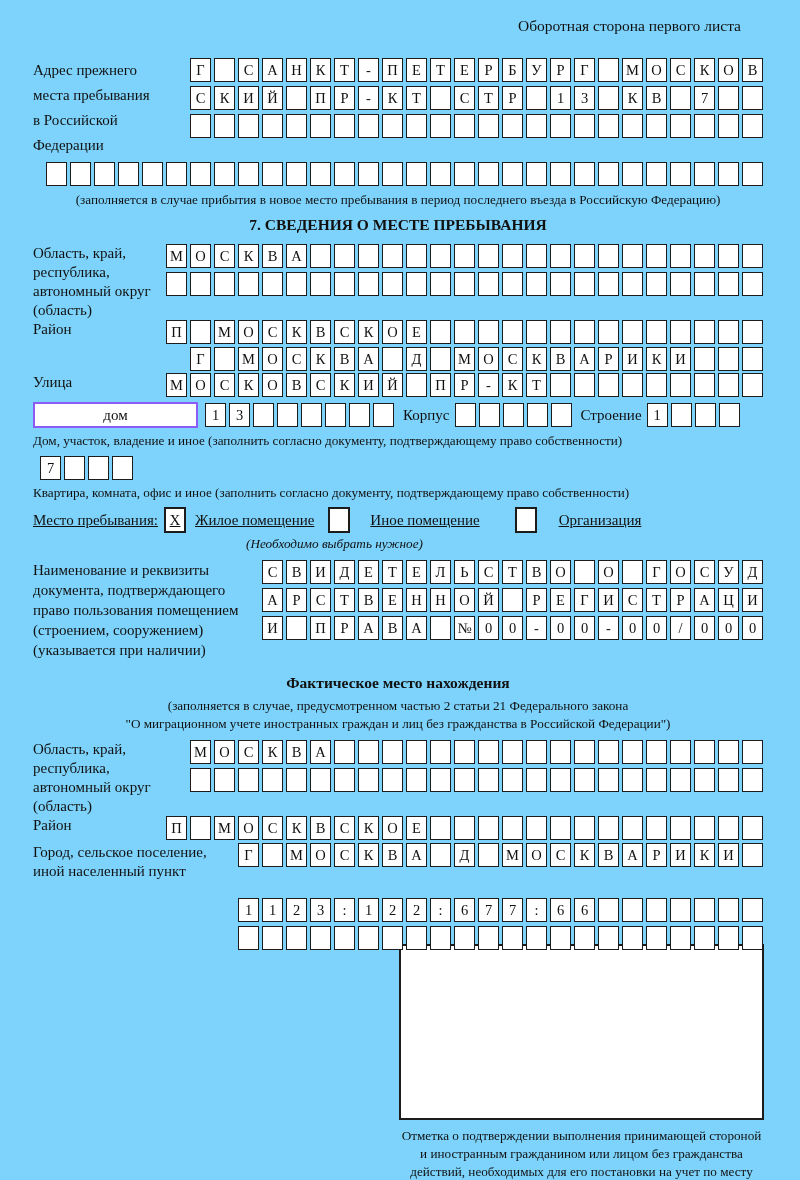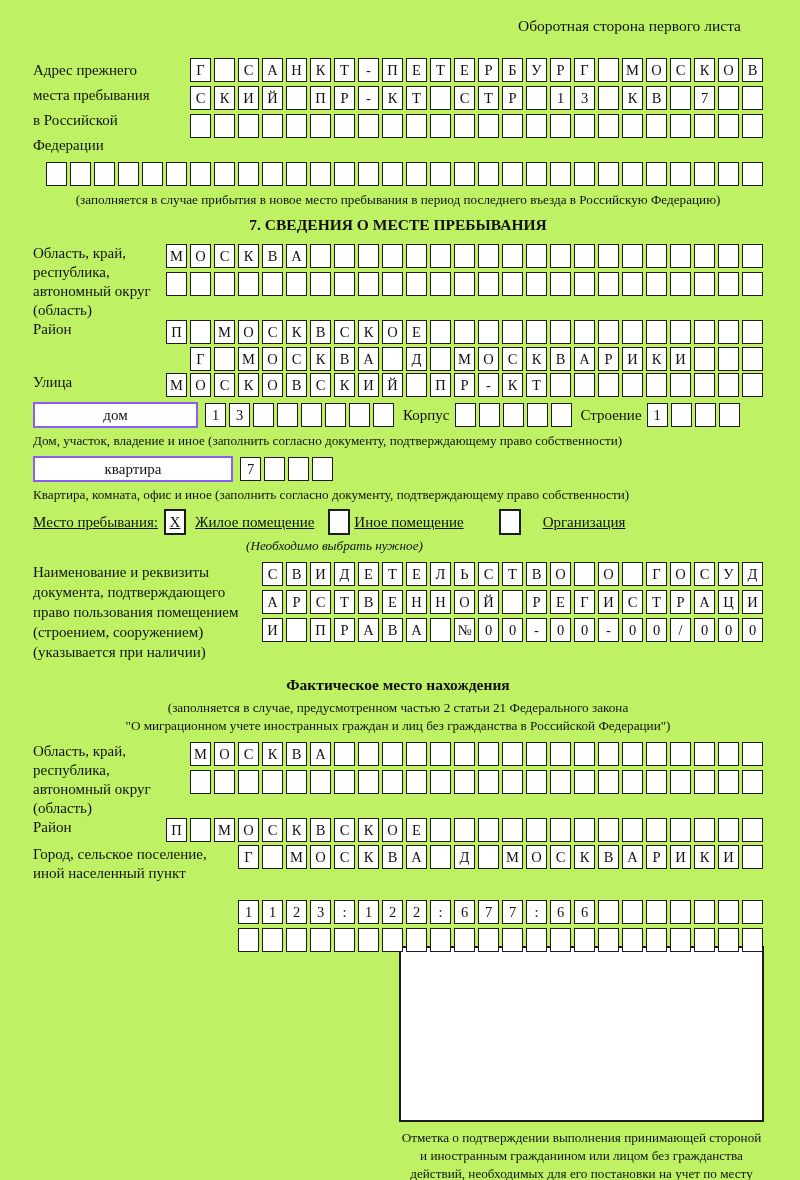--- a/index.html
+++ b/index.html
@@ -1,20 +1,20 @@
 <!DOCTYPE html>
 <html><head>
 <meta charset="utf-8">
 <style>
   html,body{margin:0;padding:0;background:#fff;}
   .page{
     width:800px;height:1180px;box-sizing:border-box;
     padding:17px 37px 0 33px;position:relative;
     font-family:"Liberation Serif","DejaVu Serif",serif;
-    color:#111;background:#bef264;overflow:hidden;
+    color:#111;background:#7dd3fc;overflow:hidden;
   }
   .hdr-note{text-align:right;padding-right:22px;font-size:15.5px;}
   .fline{display:flex;align-items:flex-start;}
   .lbl{flex:1 1 auto;padding-right:6px;font-size:15px;line-height:19px;}
   .lbl-prev{flex:0 0 120px;line-height:25px;}
   .lbl-doc{flex:0 0 212px;line-height:20px;}
   .colrows{margin-left:auto;display:flex;flex-direction:column;gap:4px;flex:0 0 auto;}
   .cellrow{display:flex;gap:3px;justify-content:flex-end;}
   .cell{
     flex:none;width:21px;height:24px;box-sizing:border-box;
@@ -359,36 +359,35 @@
     <div class="cellrow" style="margin-left:5px;">
         <span class="cell">1</span>
         <span class="cell"></span>
         <span class="cell"></span>
         <span class="cell"></span>
       </div>
   </div>
   <div class="cap left">Дом, участок, владение и иное (заполнить согласно документу, подтверждающему право собственности)</div>
 
   <div class="aptline">
-    <div class="boxfield apt-box">квартира</div>
     <div class="cellrow" style="margin-left:7px;">
         <span class="cell">7</span>
         <span class="cell"></span>
         <span class="cell"></span>
         <span class="cell"></span>
       </div>
   </div>
   <div class="cap left">Квартира, комната, офис и иное (заполнить согласно документу, подтверждающему право собственности)</div>
 
   <div class="stayline">
     <span class="inline-lbl">Место пребывания:</span>
     <span class="checkbox" style="margin-left:6px;">X</span>
     <span class="inline-lbl" style="margin-left:9px;">Жилое помещение</span>
     <span class="checkbox" style="margin-left:14px;"></span>
-    <span class="inline-lbl" style="margin-left:4px;">Иное помещение</span>
+    <span class="inline-lbl" style="margin-left:20px;">Иное помещение</span>
     <span class="checkbox" style="margin-left:35px;"></span>
     <span class="inline-lbl" style="margin-left:22px;">Организация</span>
   </div>
   <div class="cap staynote">(Необходимо выбрать нужное)</div>
 
   <div class="fline doc">
     <div class="lbl lbl-doc">Наименование и реквизиты документа, подтверждающего право пользования помещением (строением, сооружением) (указывается при наличии)</div>
     <div class="colrows">
       <div class="cellrow">
           <span class="cell">С</span>

